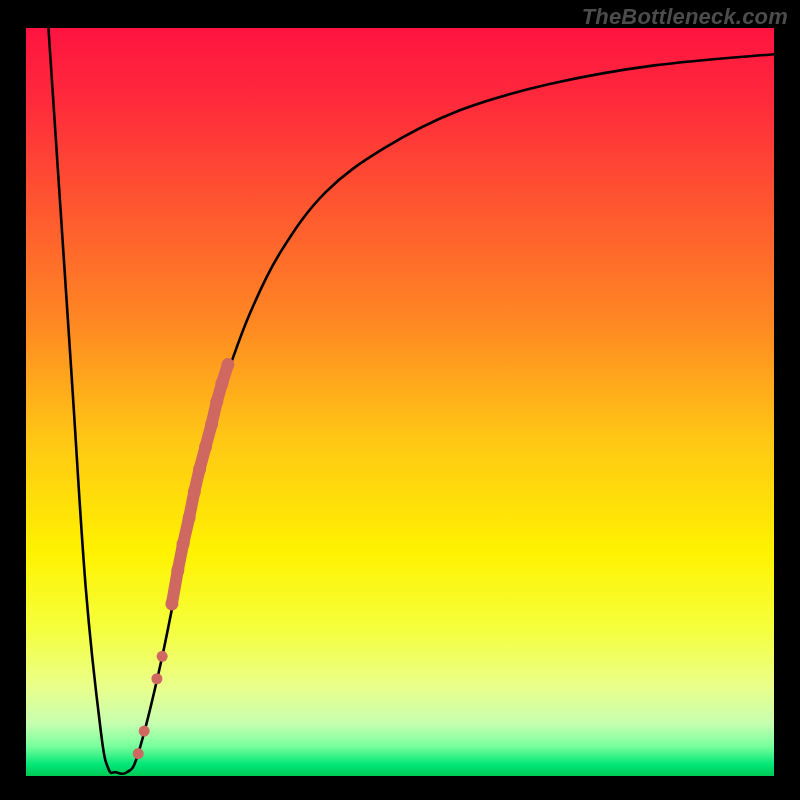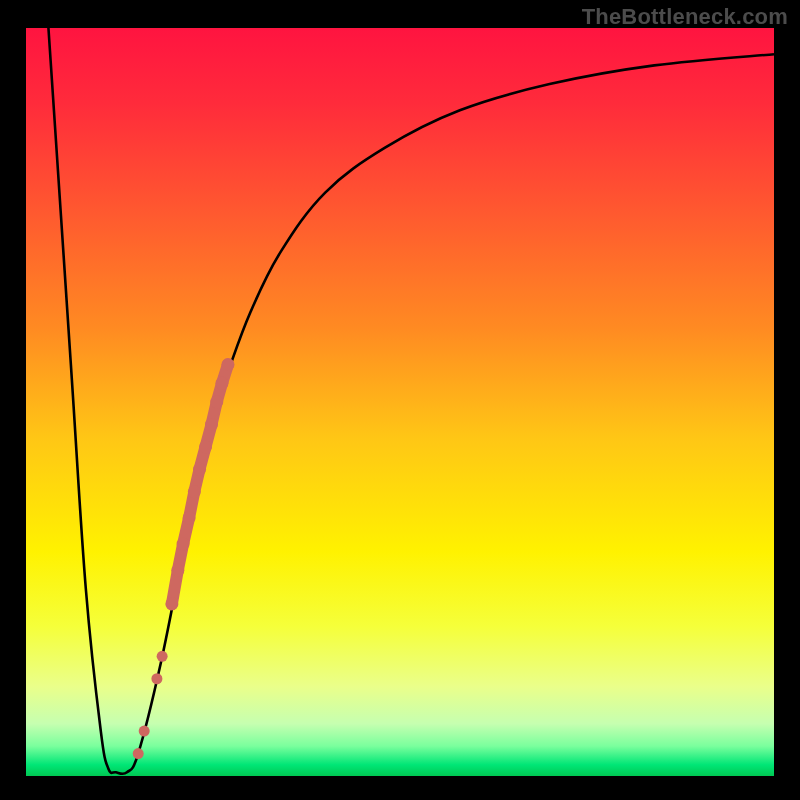--- a/index.html
+++ b/index.html
@@ -8,20 +8,21 @@
     width: 800px;
     height: 800px;
     overflow: hidden;
     background: #000;
   }
   .frame {
     position: absolute;
     top: 0; left: 0;
     width: 800px;
     height: 800px;
+    font-style: italic;
   }
   .watermark {
     position: absolute;
     top: 4px;
     right: 12px;
     font-family: Arial, Helvetica, sans-serif;
     font-size: 22px;
     font-weight: 600;
     color: #4c4c4c;
     letter-spacing: 0.2px;

